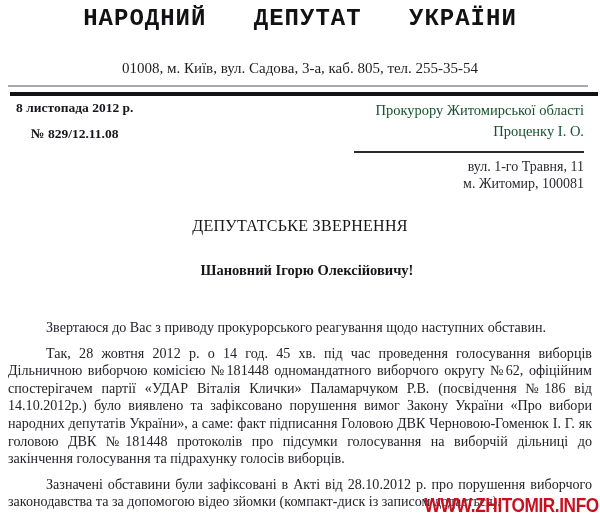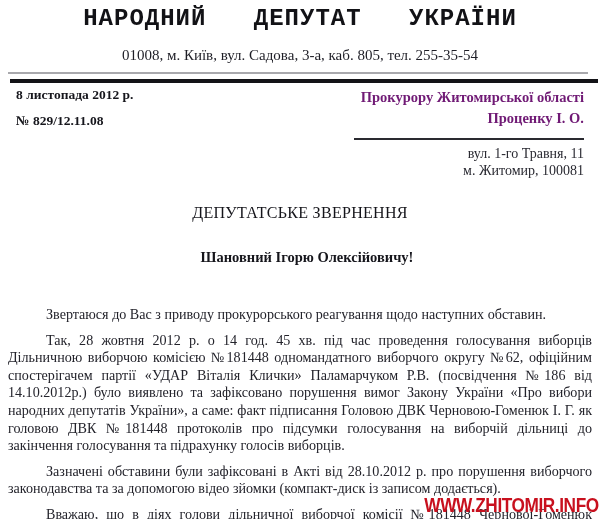--- a/index.html
+++ b/index.html
@@ -22,21 +22,21 @@
     letter-spacing: 1px;
     word-spacing: 32px;
     text-align: center;
     padding-top: 5px;
     color: #121216;
     white-space: nowrap;
   }
   .org-address {
     text-align: center;
     font-size: 15px;
-    margin-top: 15px;
+    margin-top: 28px;
     color: #1e1e26;
   }
   .rule-gray {
     height: 2px; background: #a9a9ad;
     margin: 8px 12px 0 8px;
   }
   .rule-black {
     height: 3px; background: #131317;
     margin: 5px 2px 0 10px;
     border-bottom: 1px solid #131317;
@@ -46,27 +46,27 @@
     justify-content: space-between;
     align-items: flex-start;
     margin-top: 4px;
     padding: 0 16px;
   }
   .ref-left .ref-line {
     font-weight: 700;
     font-size: 13.5px;
     color: #16161c;
   }
-  .ref-left .ref-line + .ref-line { margin-top: 10px; }
+  .ref-left .ref-line + .ref-line { margin-top: 10px; text-align: center; }
   .ref-right { text-align: right; }
   .ref-right .bold-line {
-    font-weight: 700;
+    font-weight: 400;
     font-size: 14.5px;
     line-height: 21px;
-    color: #701a75;
+    color: #14532d;
   }
   .addr-rule {
     height: 2px; background: #2a2a30;
     width: 230px;
     margin: 9px 0 5px auto;
   }
   .addr-line { line-height: 17px; font-size: 14px; color: #2a2a32; }
   .doc-title {
     text-align: center;
     font-weight: 400;

